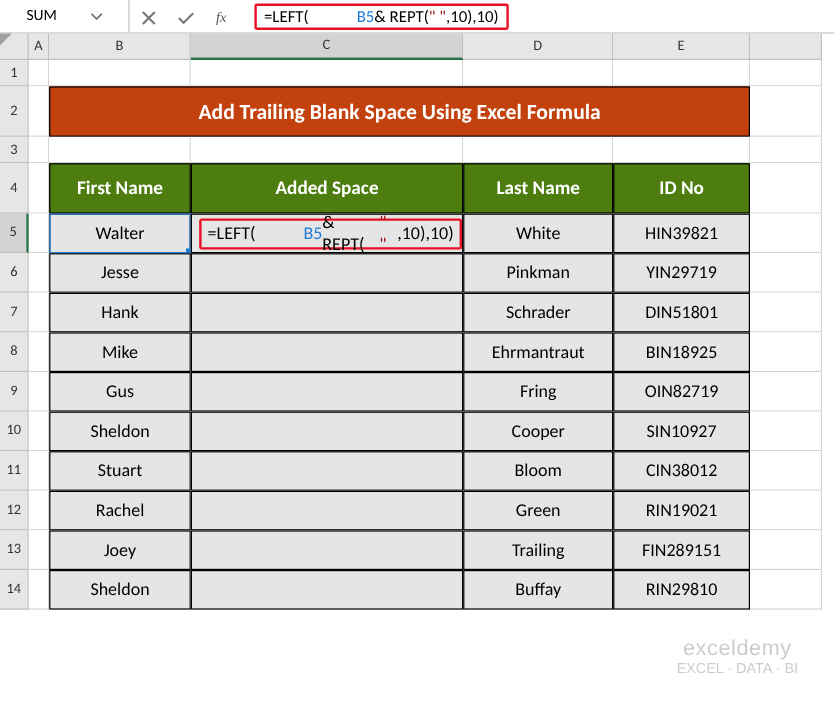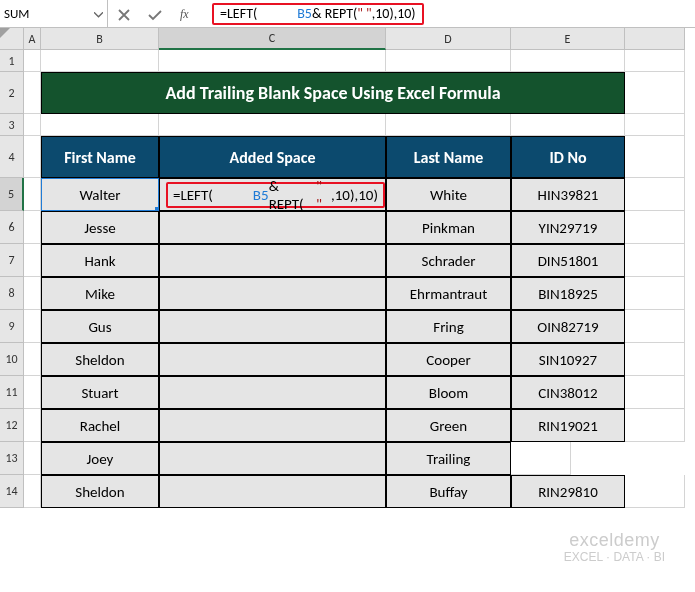--- a/index.html
+++ b/index.html
@@ -17,21 +17,21 @@
       align-items: center;
       height: 28px;
       border-bottom: 1px solid #c0c0c0;
       background: #fff;
     }
     .name-box {
       width: 108px;
       height: 100%;
       display: flex;
       align-items: center;
-      padding: 0 4px;
+      padding: 0 22px;
       border-right: 1px solid #c0c0c0;
       font-size: 13px;
     }
     .name-box-dd {
       margin-left: auto;
       color: #666;
     }
     .fb-icons {
       display: flex;
       align-items: flex-end;
@@ -124,29 +124,29 @@
       border-right: 1px solid #d4d4d4;
       border-bottom: 1px solid #d4d4d4;
       display: flex;
       align-items: center;
       justify-content: center;
       font-size: 15px;
       background: #fff;
       position: relative;
     }
     .title-cell {
-      background: #14532d;
+      background: #c2410c;
       color: #fff;
       font-weight: bold;
       font-size: 18px;
       border: 1.5px solid #000 !important;
       justify-content: center;
     }
     .header-cell {
-      background: #0c4a6e;
+      background: #4d7c0f;
       color: #fff;
       font-weight: bold;
       font-size: 16px;
       border: 1.5px solid #000 !important;
     }
     .data-cell {
       border: 1.5px solid #000 !important;
       background: #e5e5e5;
       color: #000;
     }
@@ -356,20 +356,21 @@
         <div class="cell data-cell cC"></div>
         <div class="cell data-cell cD">Green</div>
         <div class="cell data-cell cE">RIN19021</div>
         <div class="cell cF"></div>
       </div>
       <div class="row">
         <div class="cell cA"></div>
         <div class="cell data-cell cB">Joey</div>
         <div class="cell data-cell cC"></div>
         <div class="cell data-cell cD">Trailing</div>
+        <div class="cell data-cell cE">FIN289151</div>
         <div class="cell cF"></div>
       </div>
       <div class="row">
         <div class="cell cA"></div>
         <div class="cell data-cell cB">Sheldon</div>
         <div class="cell data-cell cC"></div>
         <div class="cell data-cell cD">Buffay</div>
         <div class="cell data-cell cE">RIN29810</div>
         <div class="cell cF"></div>
       </div>

